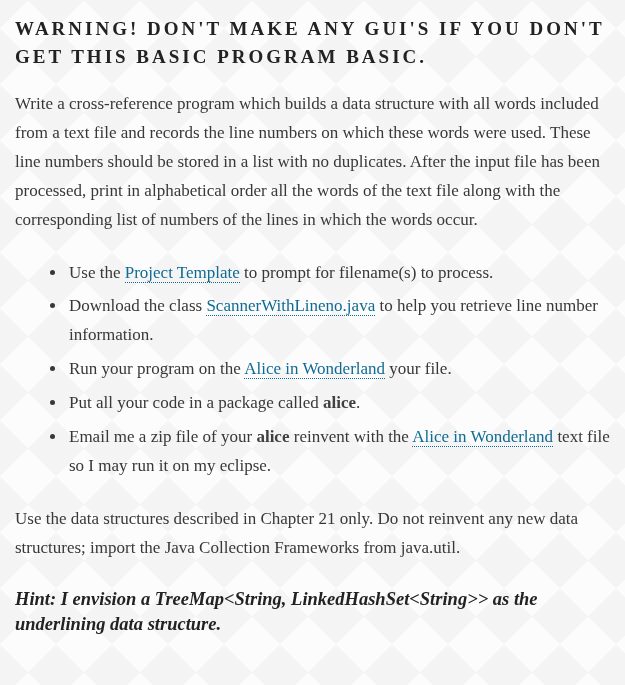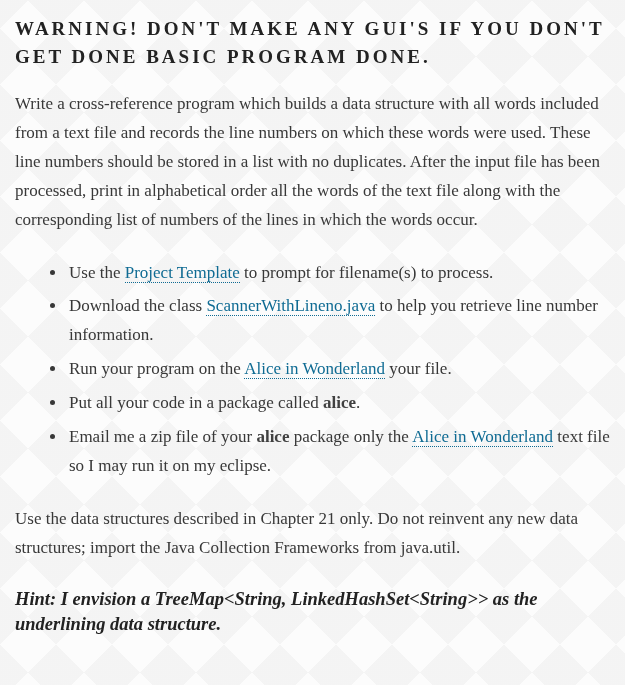--- a/index.html
+++ b/index.html
@@ -52,37 +52,37 @@
     font-weight: 700;
     font-size: 18.5px;
     color: #222;
     line-height: 1.35;
     margin-top: 15px;
   }
 </style>
 </head>
 <body>
 
-<h2 class="warning">WARNING! DON'T MAKE ANY GUI'S IF YOU DON'T GET DONE BASIC PROGRAM DONE.</h2>
+<h2 class="warning">WARNING! DON'T MAKE ANY GUI'S IF YOU DON'T GET THIS BASIC PROGRAM BASIC.</h2>
 
 <p>Write a cross-reference program which builds a data structure with all words included from a text file and records the line numbers on which these words were used.   These line numbers should be stored in a list with no duplicates.  After the input file has been processed, print in alphabetical order all the words of the text file along with the corresponding list of numbers of the lines in which the words occur.</p>
 
 <ul>
   <li>
     <span>Use the </span><a href="#">Project Template</a><span> to prompt for filename(s) to process.</span>
   </li>
   <li>
     <span>Download the class </span><a href="#">ScannerWithLineno.java</a><span> to help you retrieve line number information.</span>
   </li>
   <li>
     <span>Run your program on the </span><a href="#">Alice in Wonderland</a><span> your file.</span>
   </li>
   <li>
     <span>Put all your code in a package called </span><strong>alice</strong><span>.</span>
   </li>
   <li>
-    <span>Email me a zip file of your </span><strong>alice</strong><span> package only the </span><a href="#">Alice in Wonderland</a><span> text file so I may run it on my eclipse.</span>
+    <span>Email me a zip file of your </span><strong>alice</strong><span> reinvent with the </span><a href="#">Alice in Wonderland</a><span> text file so I may run it on my eclipse.</span>
   </li>
 </ul>
 
 <p>Use the data structures described in Chapter 21 only.  Do not reinvent any new data structures; import the Java Collection Frameworks from java.util.</p>
 
 <p class="hint">Hint: I envision a TreeMap&lt;String, LinkedHashSet&lt;String&gt;&gt; as the underlining data structure.</p>
 
 </body></html>

